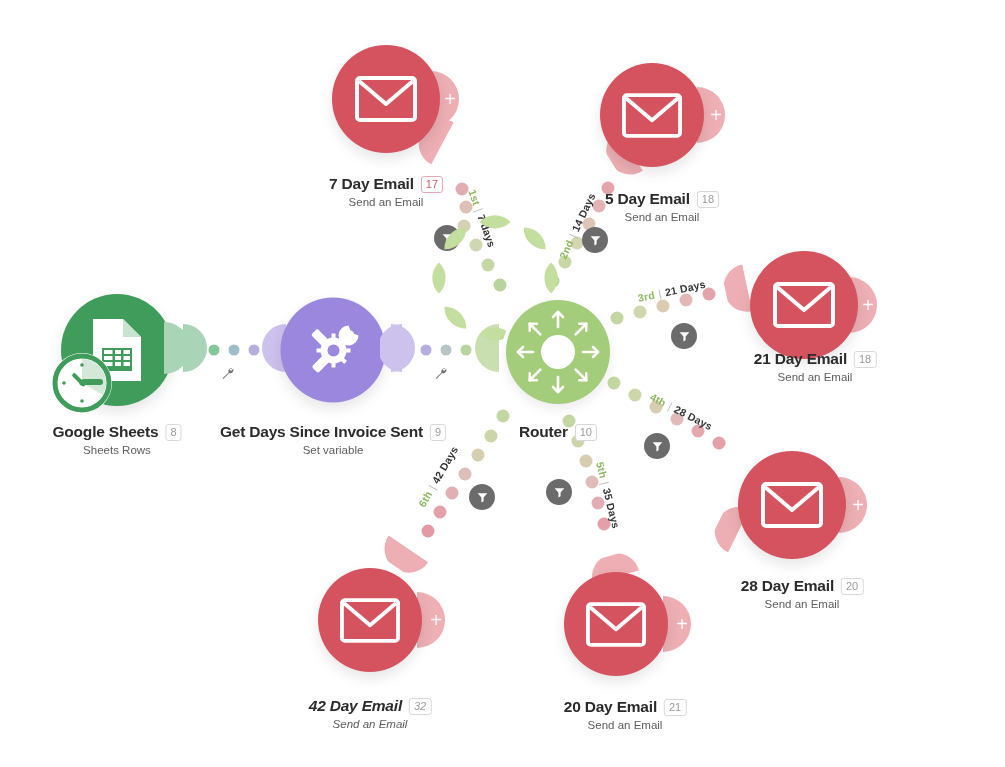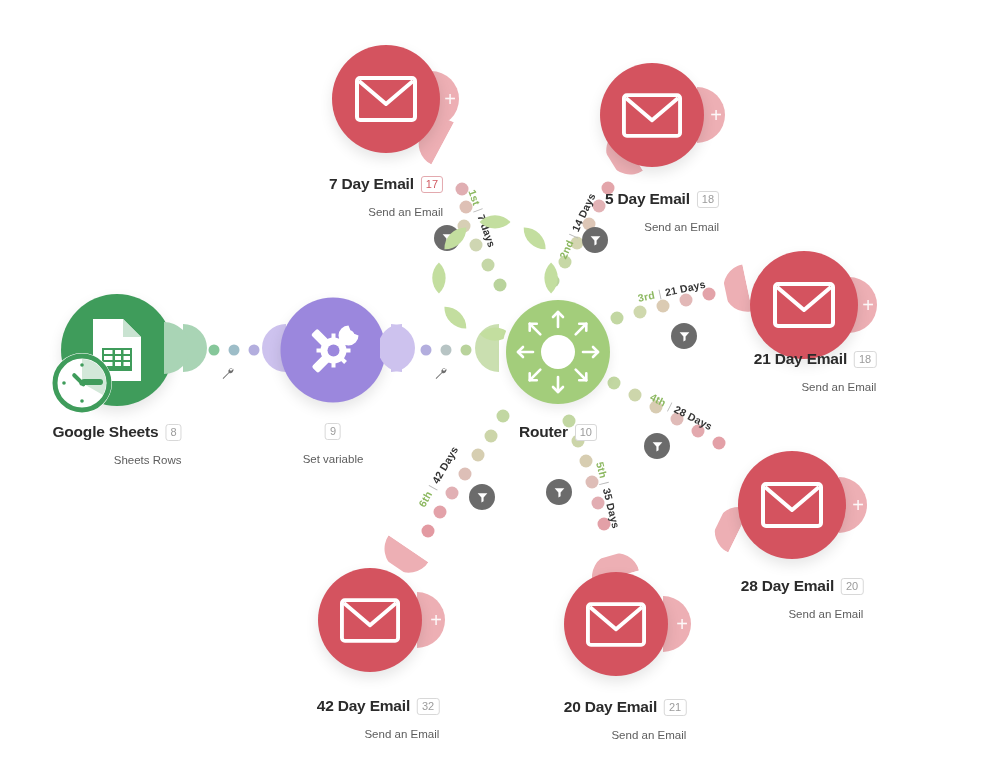--- a/index.html
+++ b/index.html
@@ -53,21 +53,21 @@
     line-height: 1;
     font-weight: 300;
     user-select: none;
   }
   .plus-stub span { margin-left: 8px; opacity: .92; }
 
   
   .label {
     position: absolute;
     transform: translateX(-50%);
-    text-align: right;
+    text-align: center;
     white-space: nowrap;
   }
   .label .title-row {
     display: flex;
     align-items: center;
     justify-content: center;
     gap: 7px;
   }
   .label .title {
     font-size: 15.5px;
@@ -84,21 +84,21 @@
     line-height: 14px;
     background: #fff;
   }
   .label .badge.hl {
     color: #d05a62;
     border-color: #e3a9ae;
   }
   .label .subtitle {
     font-size: 11.5px;
     color: #5d5d5d;
-    margin-top: 13px;
+    margin-top: 3px;
   }
 
   
   .route-label {
     position: absolute;
     white-space: nowrap;
     font-size: 10.5px;
     display: flex;
     align-items: baseline;
     gap: 4px;
@@ -380,20 +380,21 @@
         </g>
       </svg>
     </div>
     <div class="stub" style="left:391px; top:350px;">
       <svg width="22" height="48" viewBox="0 0 22 48">
           <path d="M22,0 A24,24 0 0,0 22,48 Z" fill="#cdc2ee"></path>
         </svg>
     </div>
     <div class="label" style="left:333px; top:423px;">
       <div class="title-row">
+        <span class="title">Get Days Since Invoice Sent</span>
         <span class="badge">9</span>
       </div>
       <div class="subtitle">Set variable</div>
     </div>
   </div>
 
   <div class="node">
 
     <svg style="position:absolute; left:495px; top:278px; width:145px; height:145px; transform:translate(-50%,-50%); overflow:visible;" viewBox="-75 -75 150 150">
       <g fill="#c3de9f">
@@ -618,21 +619,21 @@
           <path d="M0,0 A28,28 0 0,1 0,56 Z" fill="#edafb4"></path>
         </svg>
       <span>+</span>
     </div>
     <div class="bubble" style="left:370px; top:620px; width:104px; height:104px; background:#d4535f;">
       <svg width="60" height="45" viewBox="0 0 62 46">
         <rect x="2" y="2" width="58" height="42" rx="3" fill="none" stroke="#ffffff" stroke-width="4"></rect>
         <path d="M4 5 L31 28 L58 5" fill="none" stroke="#ffffff" stroke-width="4" stroke-linejoin="round"></path>
       </svg>
     </div>
-    <div class="label" style="left:378px; top:697px;">
+    <div class="label" style="left:370px; top:697px;font-style:italic;">
       <div class="title-row">
         <span class="title">42 Day Email</span>
         <span class="badge">32</span>
       </div>
       <div class="subtitle">Send an Email</div>
     </div>
   </div>
 
 </div>
 

